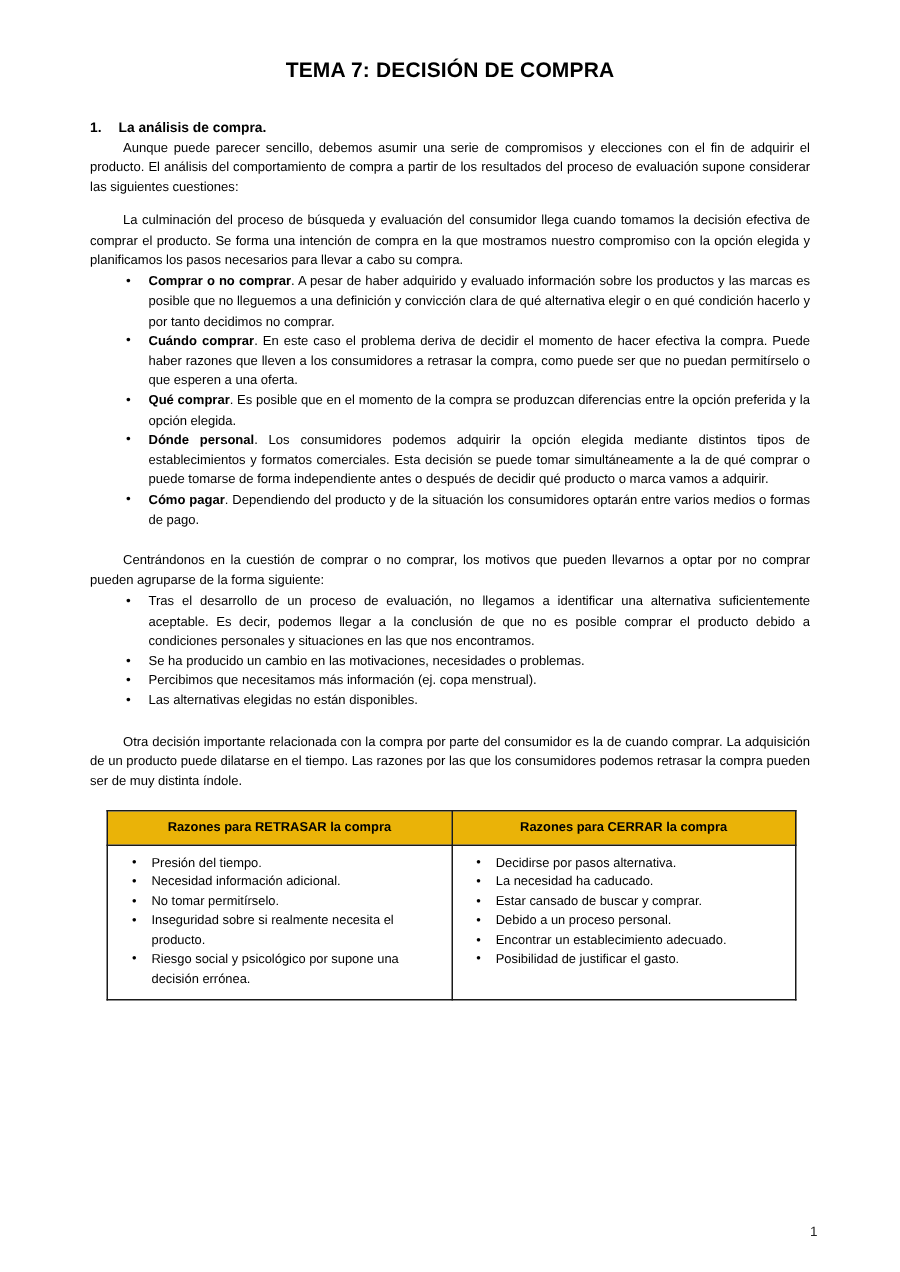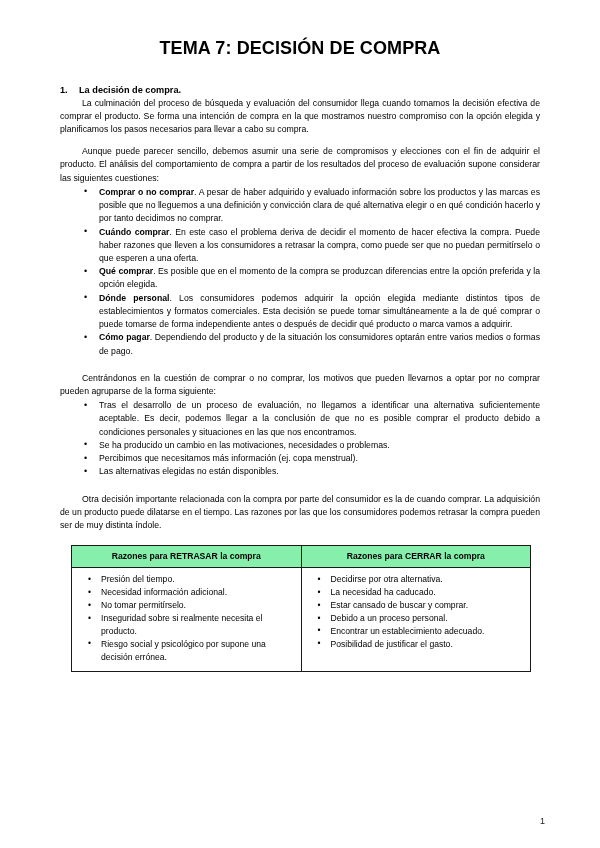--- a/index.html
+++ b/index.html
@@ -16,21 +16,21 @@
     color: #000000;
     overflow: hidden;
   }
   .page {
     position: absolute;
     inset: 0;
     padding: 0;
   }
   .doc-title {
     text-align: center;
-    font-size: 18px;
+    font-size: 14px;
     font-weight: bold;
     letter-spacing: 0.1px;
     margin: 38px 0 0 0;
     padding: 0 60px;
     line-height: 1.2;
   }
   .content {
     margin: 0;
     padding: 0 60px 0 60px;
   }
@@ -95,21 +95,21 @@
     margin: 13px 0 0 11px;
     table-layout: fixed;
     border: 1.1px solid #1a1a1a;
   }
   .reasons-table th,
   .reasons-table td {
     border: 1.1px solid #1a1a1a;
     vertical-align: top;
   }
   .reasons-table th {
-    background: #86efac;
+    background: #eab308;
     font-size: 8.6px;
     font-weight: bold;
     text-align: center;
     padding: 5px 4px 5px 4px;
     line-height: 1.3;
   }
   .reasons-table td {
     padding: 5px 5px 7px 5px;
   }
   ul.cell-list {
@@ -143,25 +143,25 @@
 <body>
 
 <div class="page">
 
   <h1 class="doc-title">TEMA 7: DECISIÓN DE COMPRA</h1>
 
   <div class="content">
 
     <div class="section-head">
       <span class="num">1.</span>
-      <span class="label">La decisión de compra.</span>
+      <span class="label">La análisis de compra.</span>
     </div>
 
+    <p class="para">Aunque puede parecer sencillo, debemos asumir una serie de compromisos y elecciones con el fin de adquirir el producto. El análisis del comportamiento de compra a partir de los resultados del proceso de evaluación supone considerar las siguientes cuestiones:</p>
     <p class="para">La culminación del proceso de búsqueda y evaluación del consumidor llega cuando tomamos la decisión efectiva de comprar el producto. Se forma una intención de compra en la que mostramos nuestro compromiso con la opción elegida y planificamos los pasos necesarios para llevar a cabo su compra.</p>
-    <p class="para">Aunque puede parecer sencillo, debemos asumir una serie de compromisos y elecciones con el fin de adquirir el producto. El análisis del comportamiento de compra a partir de los resultados del proceso de evaluación supone considerar las siguientes cuestiones:</p>
 
     <ul class="bullets">
       <li><span class="lead">Comprar o no comprar</span><span>. A pesar de haber adquirido y evaluado información sobre los productos y las marcas es posible que no lleguemos a una definición y convicción clara de qué alternativa elegir o en qué condición hacerlo y por tanto decidimos no comprar.</span></li>
       <li><span class="lead">Cuándo comprar</span><span>. En este caso el problema deriva de decidir el momento de hacer efectiva la compra. Puede haber razones que lleven a los consumidores a retrasar la compra, como puede ser que no puedan permitírselo o que esperen a una oferta.</span></li>
       <li><span class="lead">Qué comprar</span><span>. Es posible que en el momento de la compra se produzcan diferencias entre la opción preferida y la opción elegida.</span></li>
       <li><span class="lead">Dónde personal</span><span>. Los consumidores podemos adquirir la opción elegida mediante distintos tipos de establecimientos y formatos comerciales. Esta decisión se puede tomar simultáneamente a la de qué comprar o puede tomarse de forma independiente antes o después de decidir qué producto o marca vamos a adquirir.</span></li>
       <li><span class="lead">Cómo pagar</span><span>. Dependiendo del producto y de la situación los consumidores optarán entre varios medios o formas de pago.</span></li>
     </ul>
 
     <div class="spacer-md"></div>
@@ -192,21 +192,21 @@
             <ul class="cell-list">
               <li>Presión del tiempo.</li>
               <li>Necesidad información adicional.</li>
               <li>No tomar permitírselo.</li>
               <li>Inseguridad sobre si realmente necesita el producto.</li>
               <li>Riesgo social y psicológico por supone una decisión errónea.</li>
             </ul>
           </td>
           <td>
             <ul class="cell-list">
-              <li>Decidirse por otra alternativa.</li>
+              <li>Decidirse por pasos alternativa.</li>
               <li>La necesidad ha caducado.</li>
               <li>Estar cansado de buscar y comprar.</li>
               <li>Debido a un proceso personal.</li>
               <li>Encontrar un establecimiento adecuado.</li>
               <li>Posibilidad de justificar el gasto.</li>
             </ul>
           </td>
         </tr>
       </tbody>
     </table>

